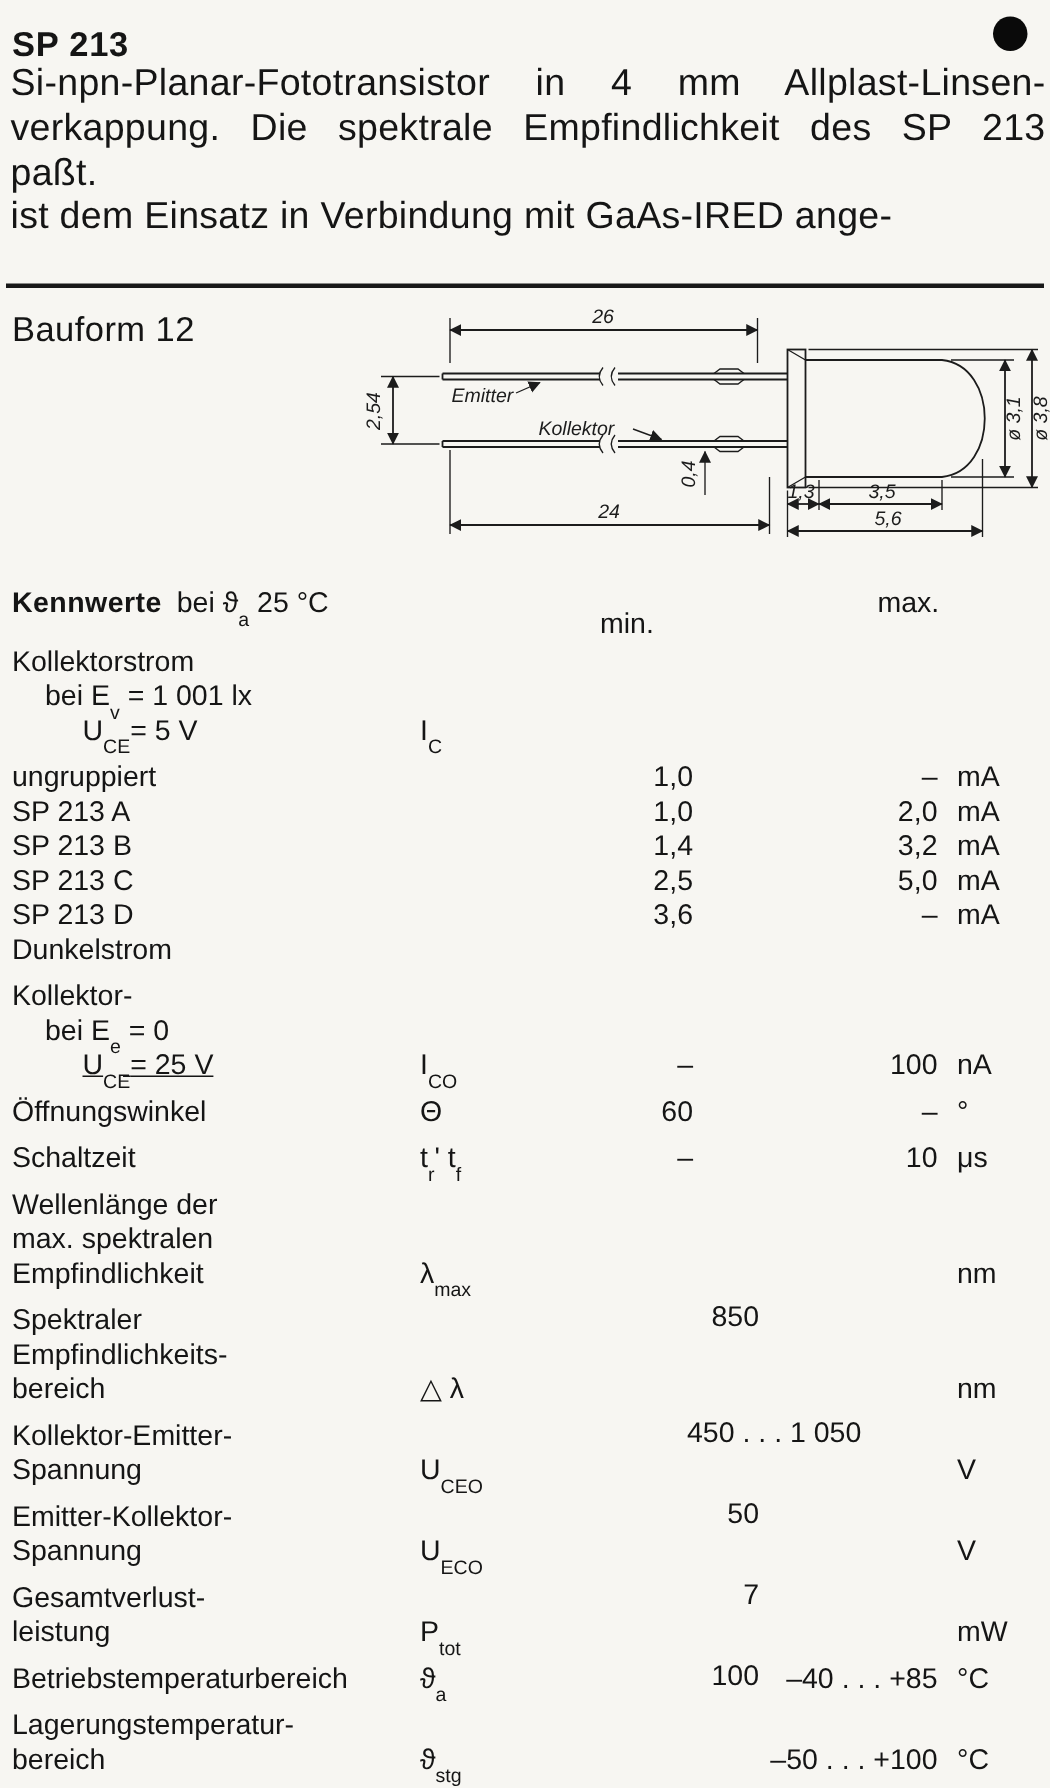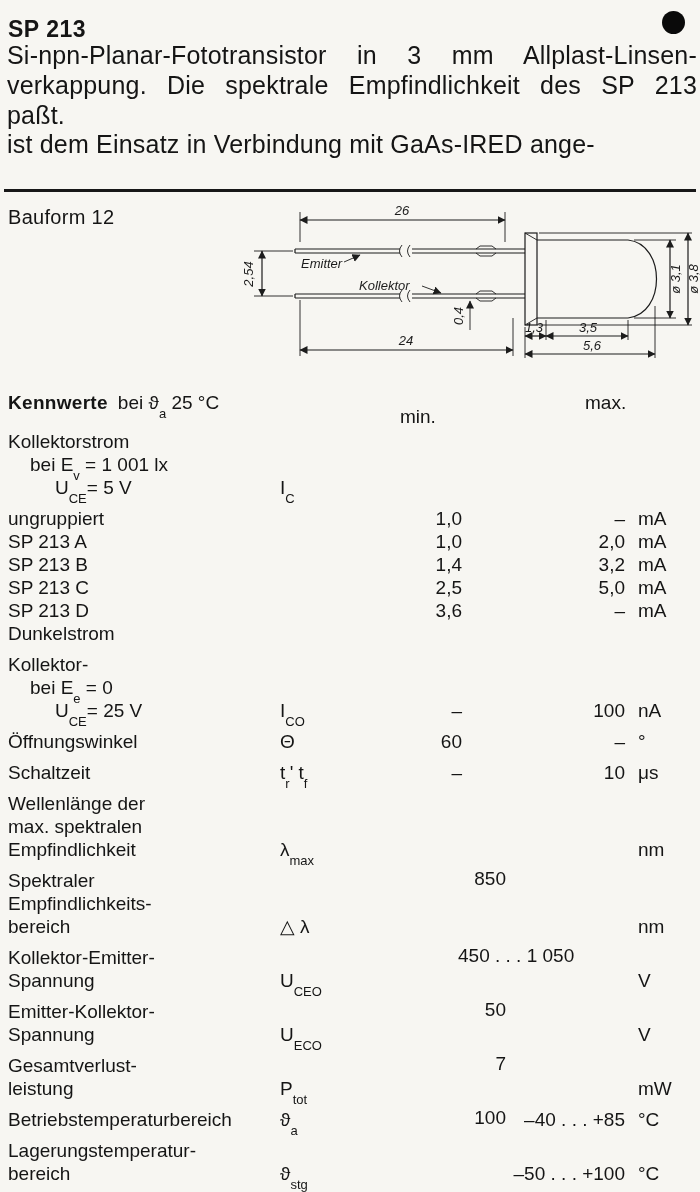--- a/index.html
+++ b/index.html
@@ -26,21 +26,21 @@
     position: absolute; top: 41px; left: 7px; width: 690px;
     font-size: 25px; line-height: 29.8px; letter-spacing: 0.2px;
   }
   .desc-line { text-align: justify; text-align-last: justify; white-space: nowrap; }
   .desc-line:last-child { text-align-last: left; }
   .rule {
     position: absolute; top: 189px; left: 4px; width: 692px; height: 3px;
     background: #181818;
   }
   .drawing { position: absolute; top: 198px; left: 0; width: 700px; height: 192px; }
-  .bauform { position: absolute; top: 8px; left: 8px; font-size: 20px; letter-spacing: 0.3px; }
+  .bauform { position: absolute; top: 8px; left: 8px; font-size: 23px; letter-spacing: 0.3px; }
   .drawing svg { position: absolute; left: 226px; top: 0; }
   svg text {
     font-family: "Liberation Sans", sans-serif;
     font-style: italic; font-size: 13px; fill: #1c1c1c;
   }
   
   .table { position: absolute; top: 392px; left: 8px; width: 692px; font-size: 19px; }
   .t-header { position: relative; height: 26px; }
   .th-kenn { font-weight: bold; letter-spacing: 0.3px; }
   .th-cond { margin-left: 10px; }
@@ -62,21 +62,21 @@
 </style>
 </head>
 <body>
 
 <div class="page">
 
   <div class="title">SP 213</div>
   <div class="dot"></div>
 
   <div class="desc">
-    <div class="desc-line">Si-npn-Planar-Fototransistor in 3 mm Allplast-Linsen-</div>
+    <div class="desc-line">Si-npn-Planar-Fototransistor in 4 mm Allplast-Linsen-</div>
     <div class="desc-line">verkappung. Die spektrale Empfindlichkeit des SP 213</div>
     <div class="desc-line">paßt.</div>
     <div class="desc-line">ist dem Einsatz in Verbindung mit GaAs-IRED ange-</div>
   </div>
 
   <div class="rule"></div>
 
   <div class="drawing">
     <div class="bauform">Bauform 12</div>
 
@@ -274,21 +274,21 @@
     <span class="c-sym"><span class="f-sa"></span><sub class="f-ss"></sub><span class="f-sb"></span><sub class="f-ss2"></sub></span>
     <span class="c-val">
             <span class="v-min"></span>
             <span class="v-mid"></span>
             <span class="v-max"></span>
           </span>
     <span class="c-unit"></span>
   </div>
 
   <div class="row">
-    <span class="c-label" style="padding-left: 47px;"><span class="f-a">U</span><sub class="f-s">CE</sub><span class="f-b">= 25 V</span></span>
+    <span class="c-label" style="padding-left: 47px; text-decoration: underline;"><span class="f-a">U</span><sub class="f-s">CE</sub><span class="f-b">= 25 V</span></span>
     <span class="c-sym"><span class="f-sa">I</span><sub class="f-ss">CO</sub><span class="f-sb"></span><sub class="f-ss2"></sub></span>
     <span class="c-val">
             <span class="v-min">–</span>
             <span class="v-mid"></span>
             <span class="v-max">100</span>
           </span>
     <span class="c-unit">nA</span>
   </div>
 
   <div class="row gap">

